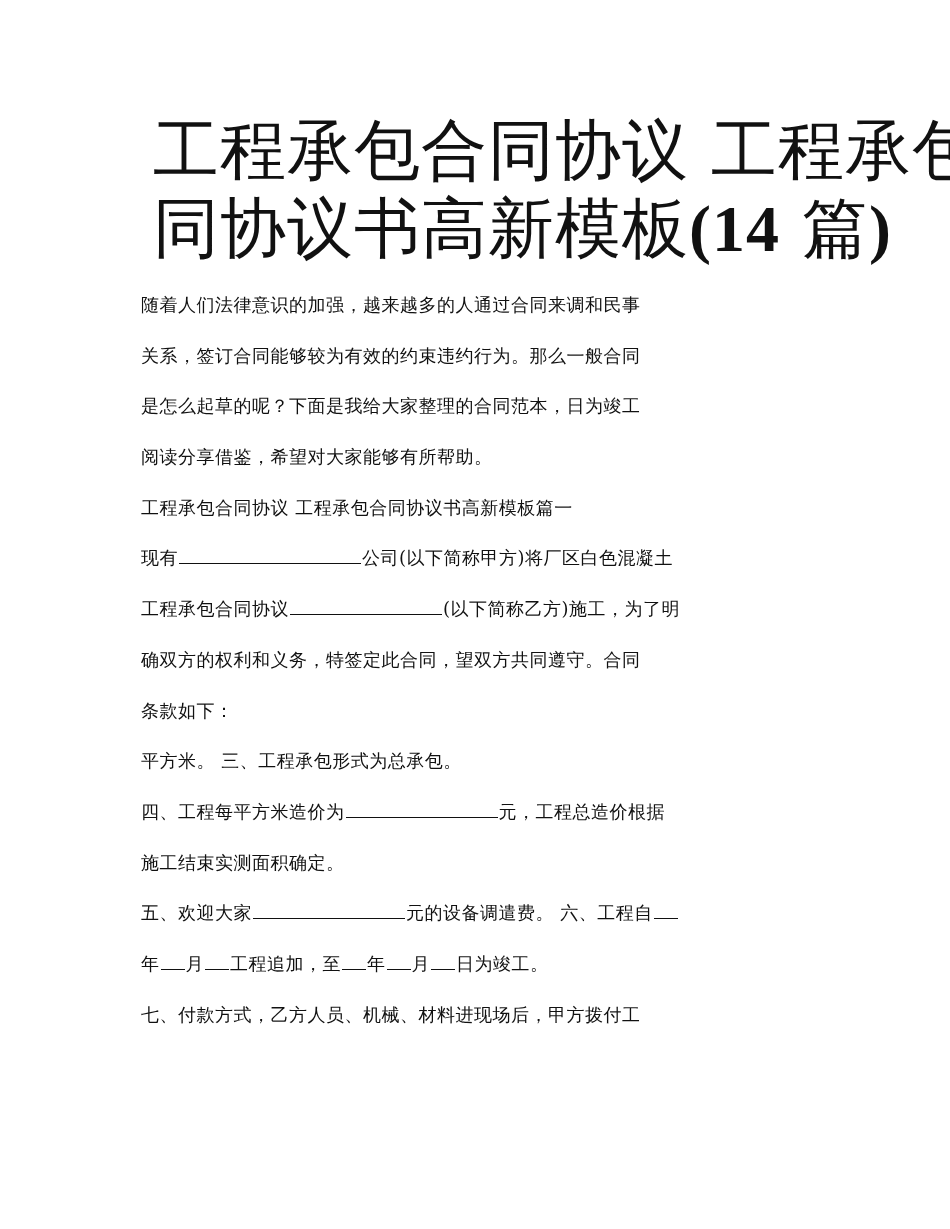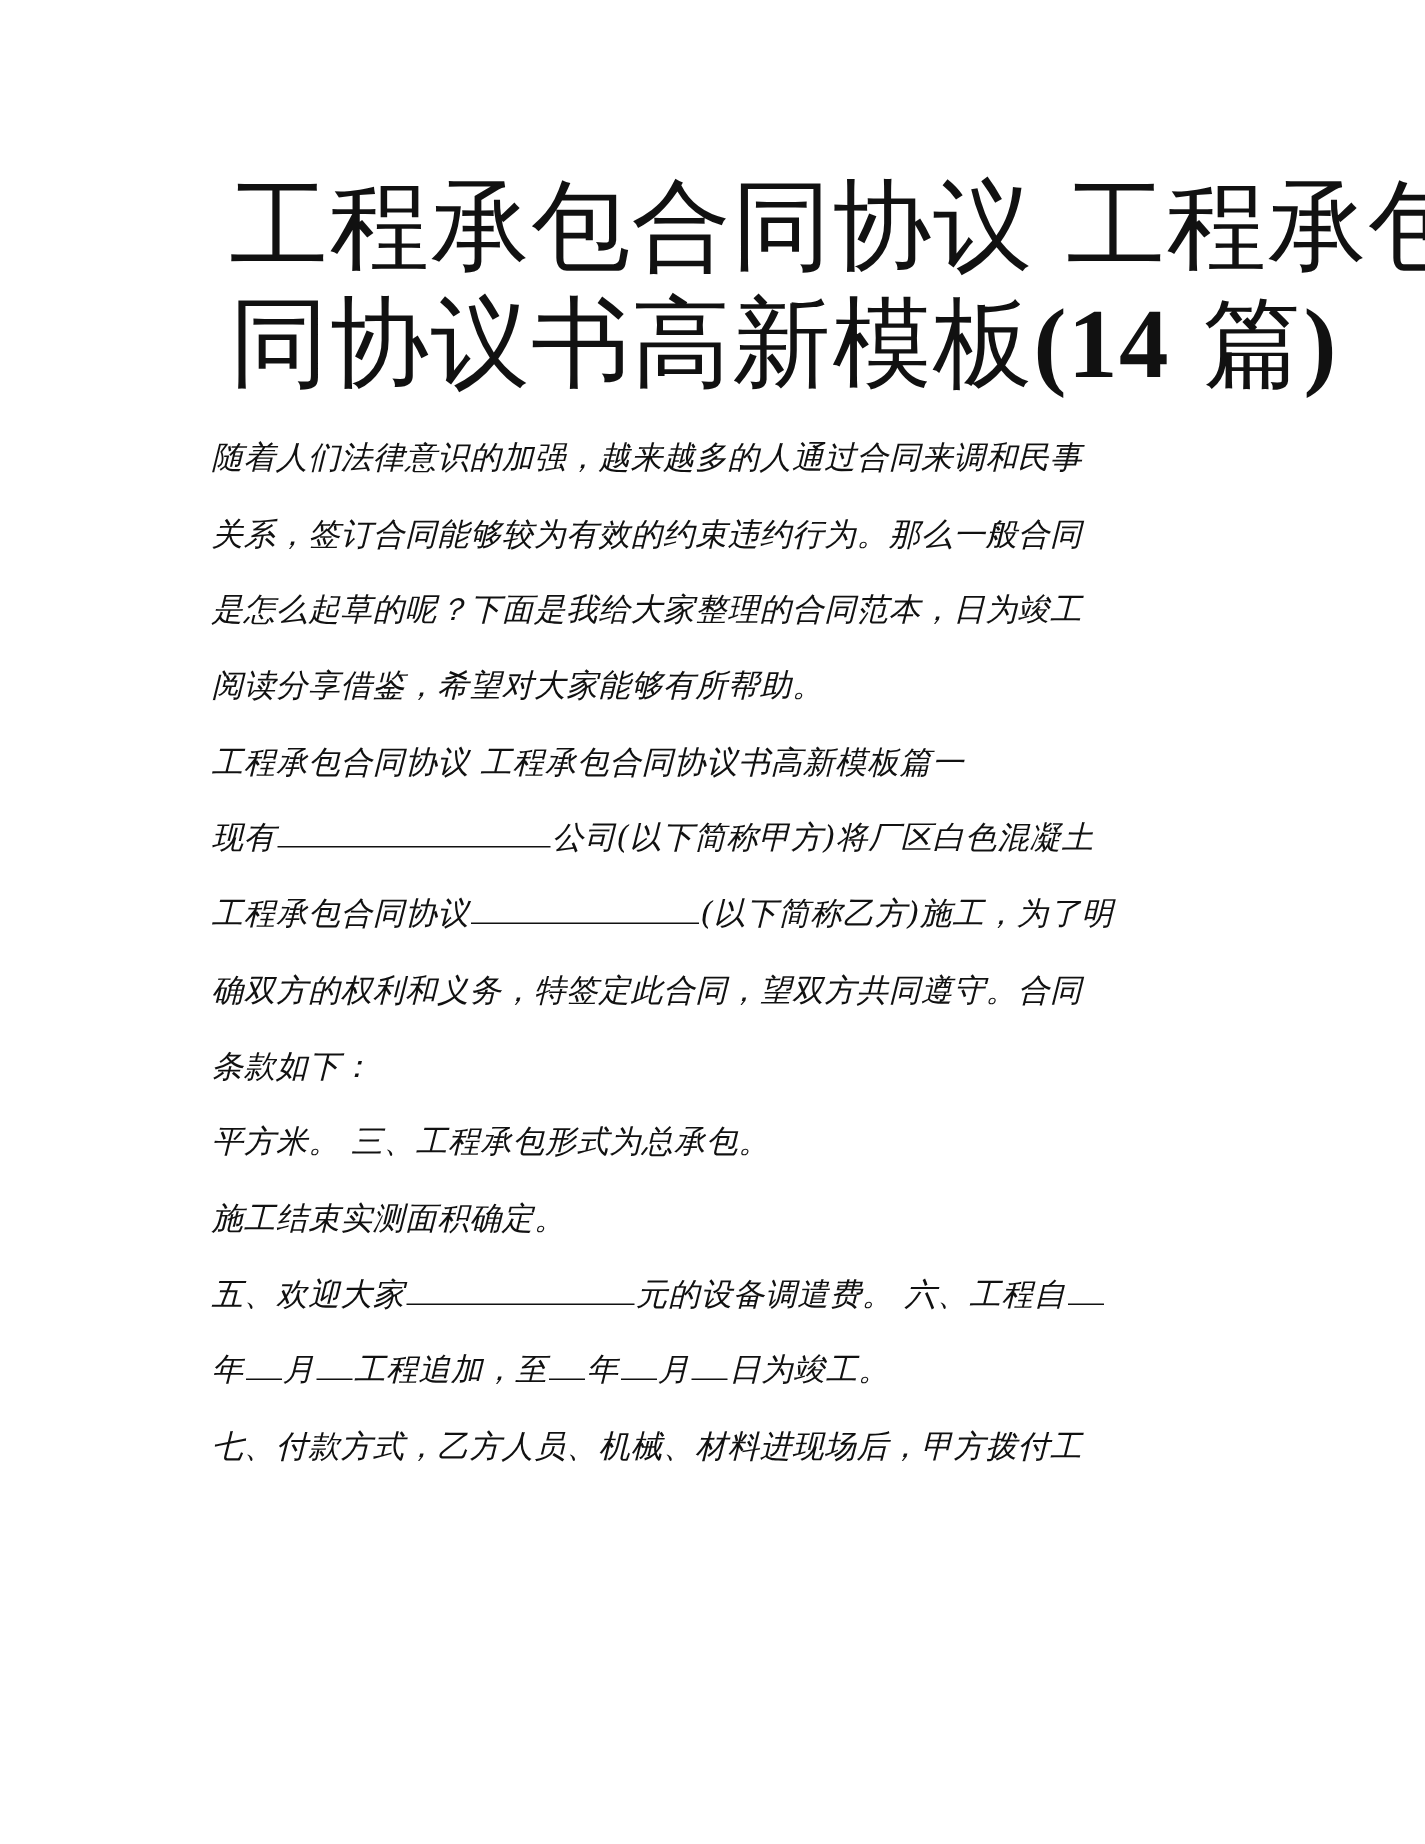--- a/index.html
+++ b/index.html
@@ -39,24 +39,23 @@
     }
     .body-lines {
       position: absolute;
       left: 0;
       top: 280px;
       width: 690px;
     }
     .line {
       height: 50.7px;
       line-height: 50.7px;
-      font-size: 21px;
+      font-size: 18px;
       white-space: nowrap;
       letter-spacing: 0.5px;
-      font-style: italic;
     }
     .blank {
       display: inline-block;
       border-bottom: 1.5px solid #111;
       height: 22px;
       vertical-align: baseline;
       margin: 0 1px;
     }
   </style>
 </head>
@@ -78,20 +77,23 @@
       <span>现有</span><span class="blank" style="width:182px"></span><span>公司(以下简称甲方)将厂区白色混凝土</span>
     </div>
     <div class="line">
       <span>工程承包合同协议</span><span class="blank" style="width:152px"></span><span>(以下简称乙方)施工，为了明</span>
     </div>
     <div class="line">确双方的权利和义务，特签定此合同，望双方共同遵守。合同</div>
     <div class="line">条款如下：</div>
 
     <div class="line">平方米。 三、工程承包形式为总承包。</div>
 
+    <div class="line">
+      <span>四、工程每平方米造价为</span><span class="blank" style="width:152px"></span><span>元，工程总造价根据</span>
+    </div>
     <div class="line">施工结束实测面积确定。</div>
 
     <div class="line">
       <span>五、欢迎大家</span><span class="blank" style="width:152px"></span><span>元的设备调遣费。 六、工程自</span><span class="blank" style="width:24px"></span>
     </div>
     <div class="line">
       <span>年</span><span class="blank" style="width:24px"></span><span>月</span><span class="blank" style="width:24px"></span><span>工程追加，至</span><span class="blank" style="width:24px"></span><span>年</span><span class="blank" style="width:24px"></span><span>月</span><span class="blank" style="width:24px"></span><span>日为竣工。</span>
     </div>
     <div class="line">七、付款方式，乙方人员、机械、材料进现场后，甲方拨付工</div>
   </div>

